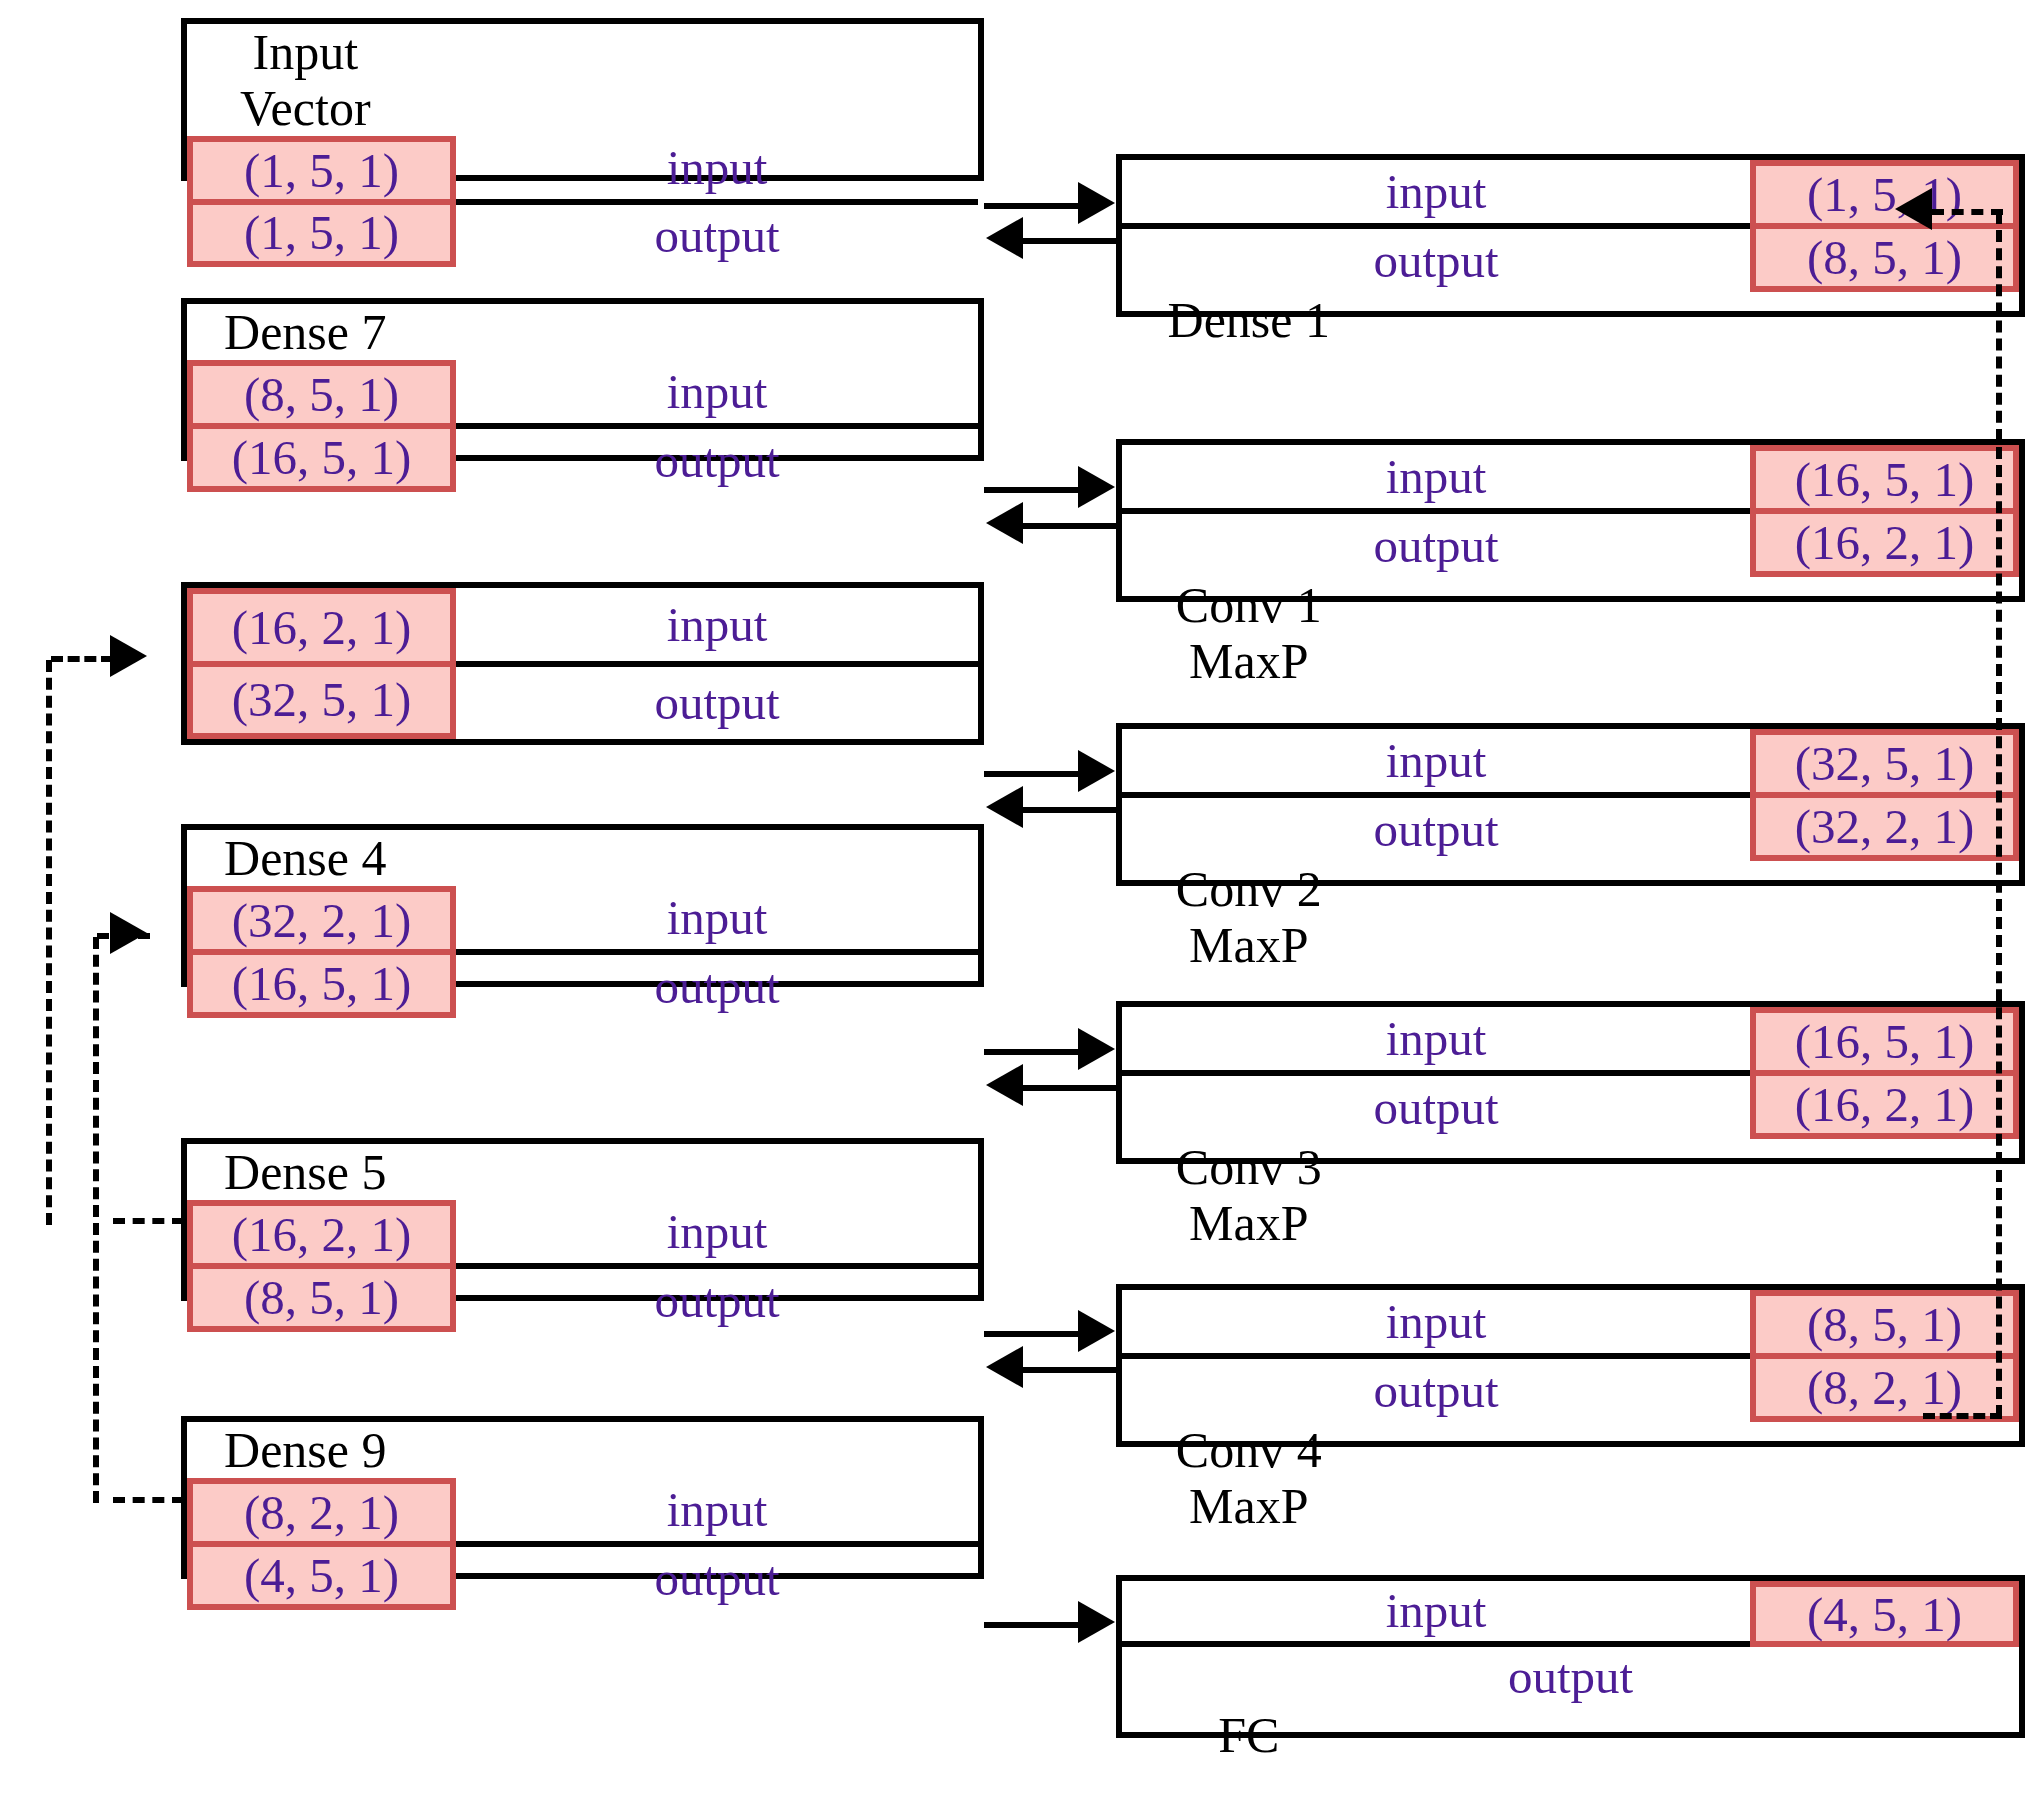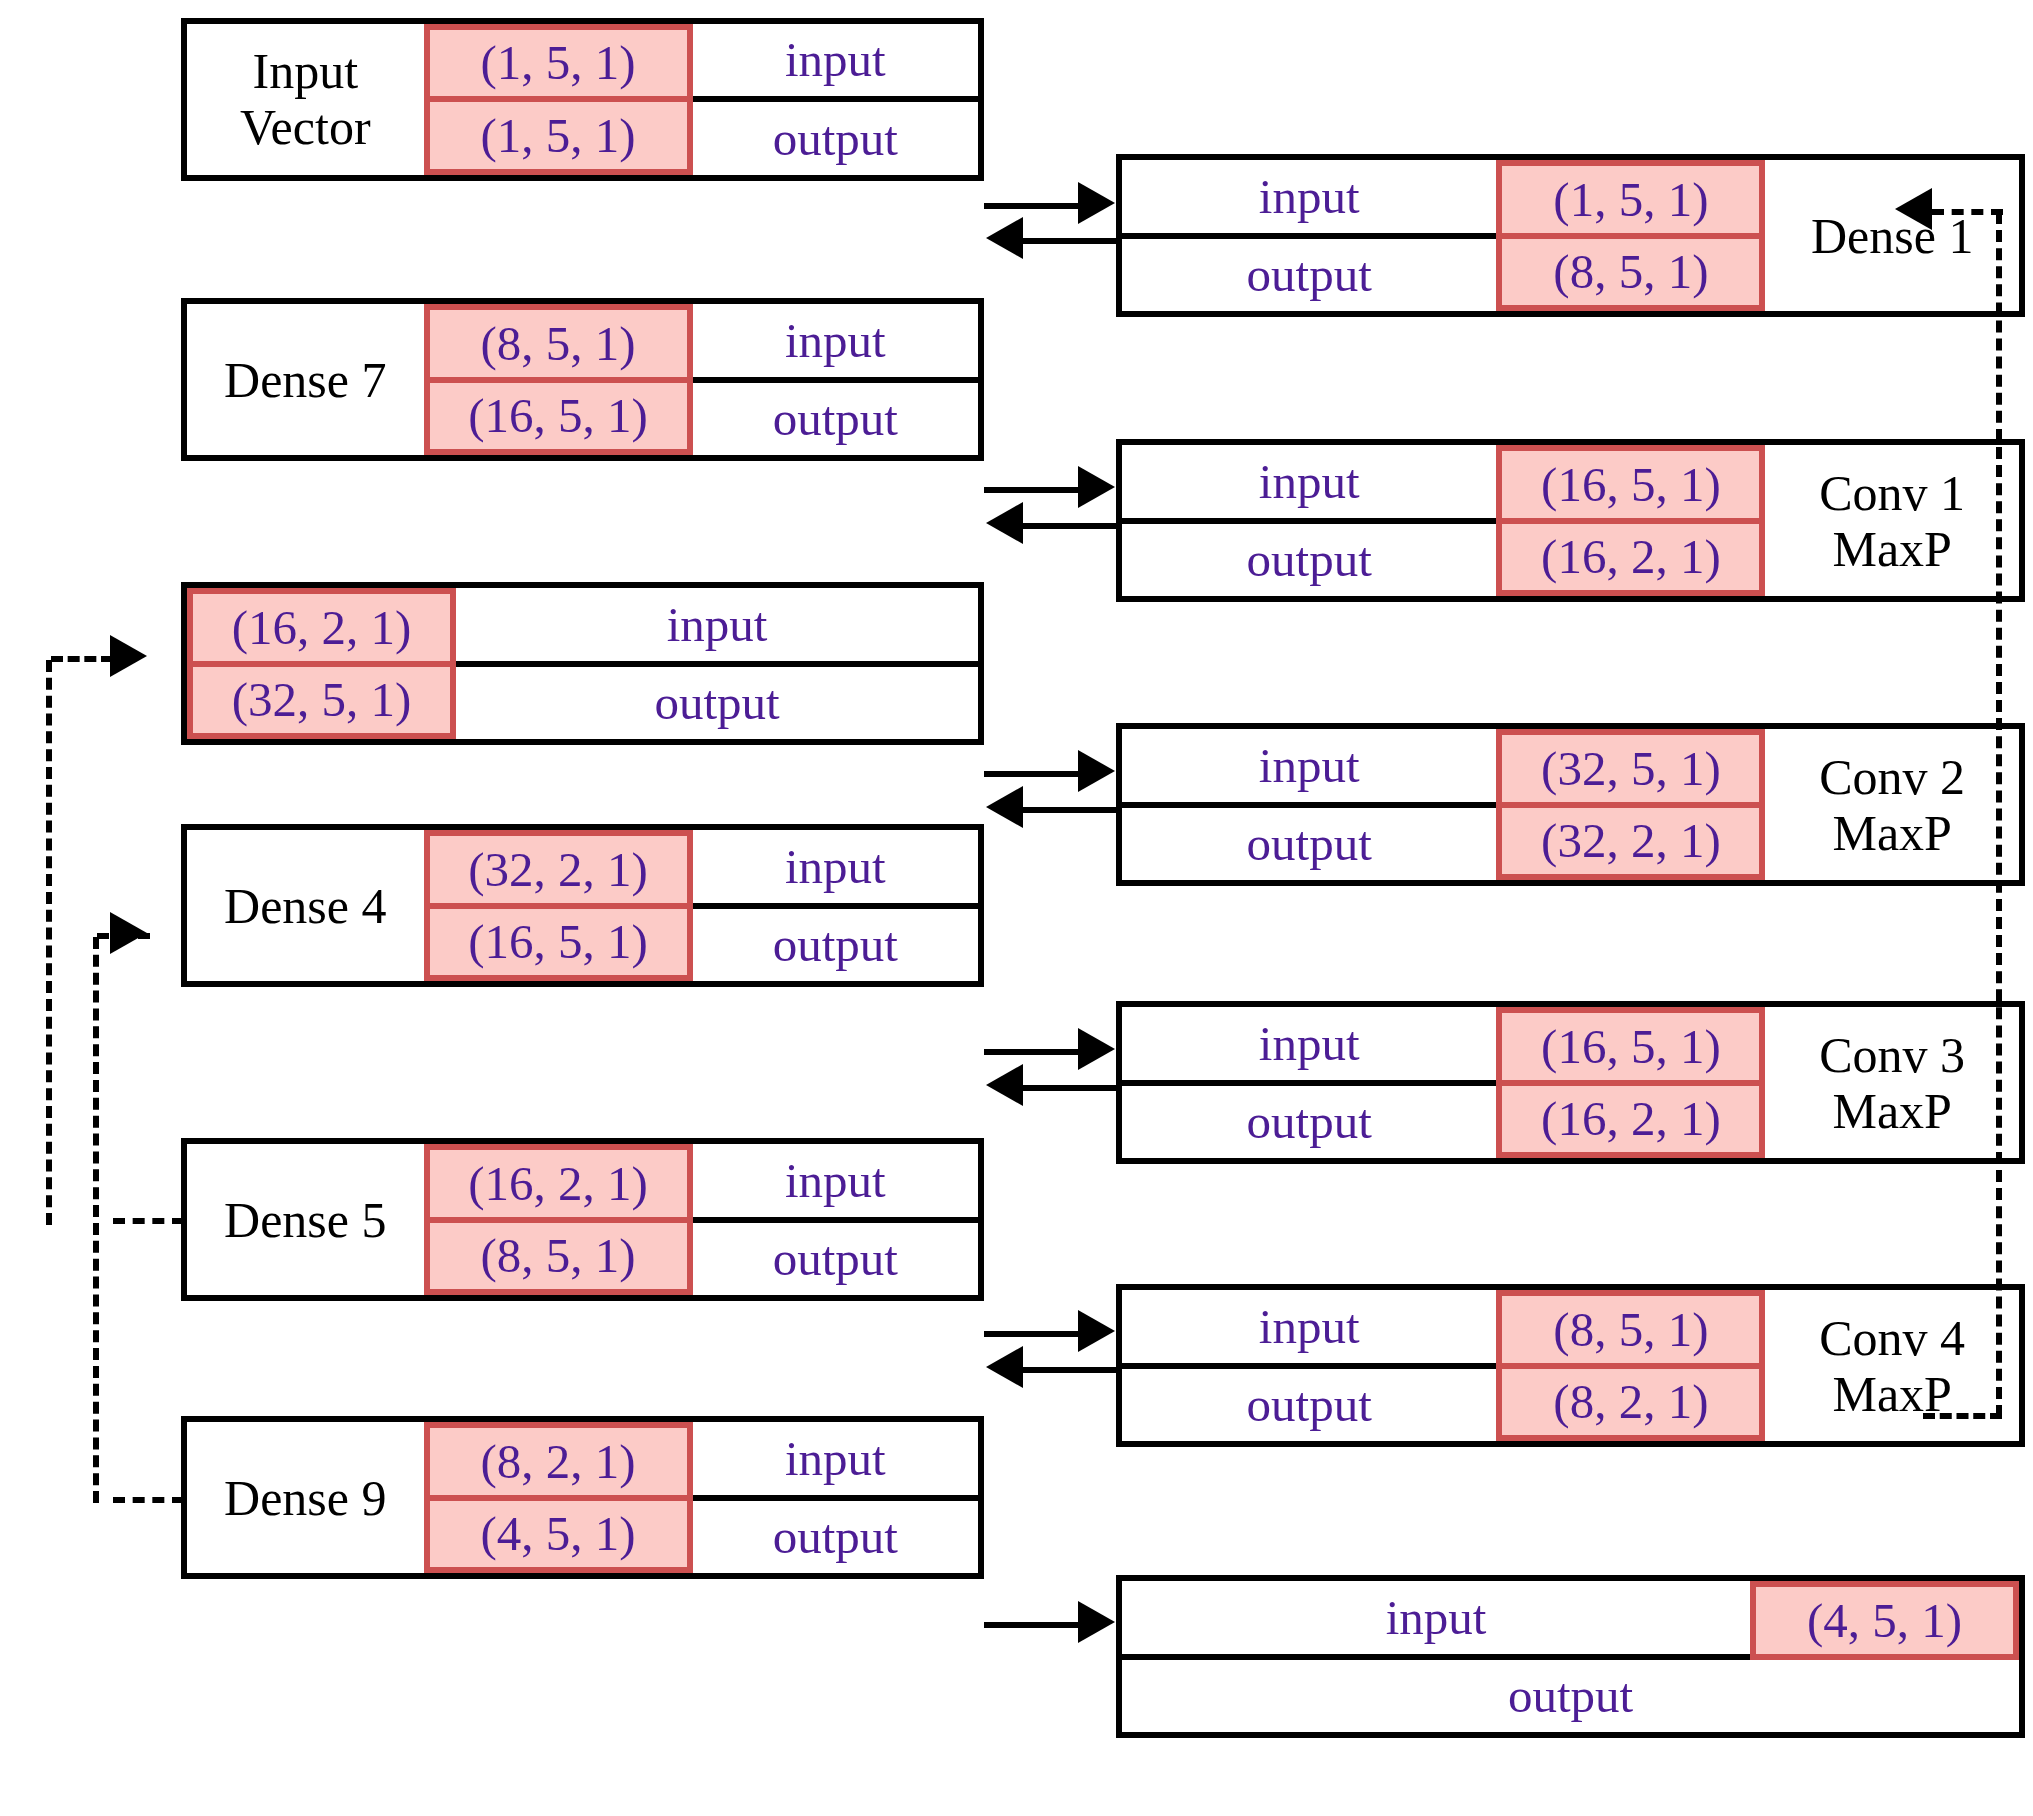--- a/index.html
+++ b/index.html
@@ -16,20 +16,21 @@
     overflow: hidden;
   }
 
   
   .block {
     position: absolute;
     box-sizing: border-box;
     border: 6.2px solid #000000;
     background: #ffffff;
     display: flex;
+    flex-direction: column;
     align-items: stretch;
   }
   .block.left  { width: 803px;  }
   .block.right { width: 909px; }
 
   
   .name-cell {
     display: flex;
     align-items: center;
     justify-content: center;
@@ -277,20 +278,21 @@
   <div class="block right" style="left:1116px; top:1575px; height:163px;">
     <div class="rows">
       <div class="row top">
         <div class="cell io">input</div>
         <div class="cell shape">(4, 5, 1)</div>
       </div>
       <div class="row bottom">
         <div class="cell io">output</div>
       </div>
     </div>
+    <div class="name-cell">FC</div>
   </div>
 
   <div class="conn" style="left:984px; top:203px; width:97px;"></div>
   <div class="arrowhead right" style="left:1078px; top:182px;"></div>
 
   <div class="conn" style="left:1023px; top:238px; width:93px;"></div>
   <div class="arrowhead left" style="left:986px; top:217px;"></div>
 
   <div class="conn" style="left:984px; top:487px; width:97px;"></div>
   <div class="arrowhead right" style="left:1078px; top:466px;"></div>

